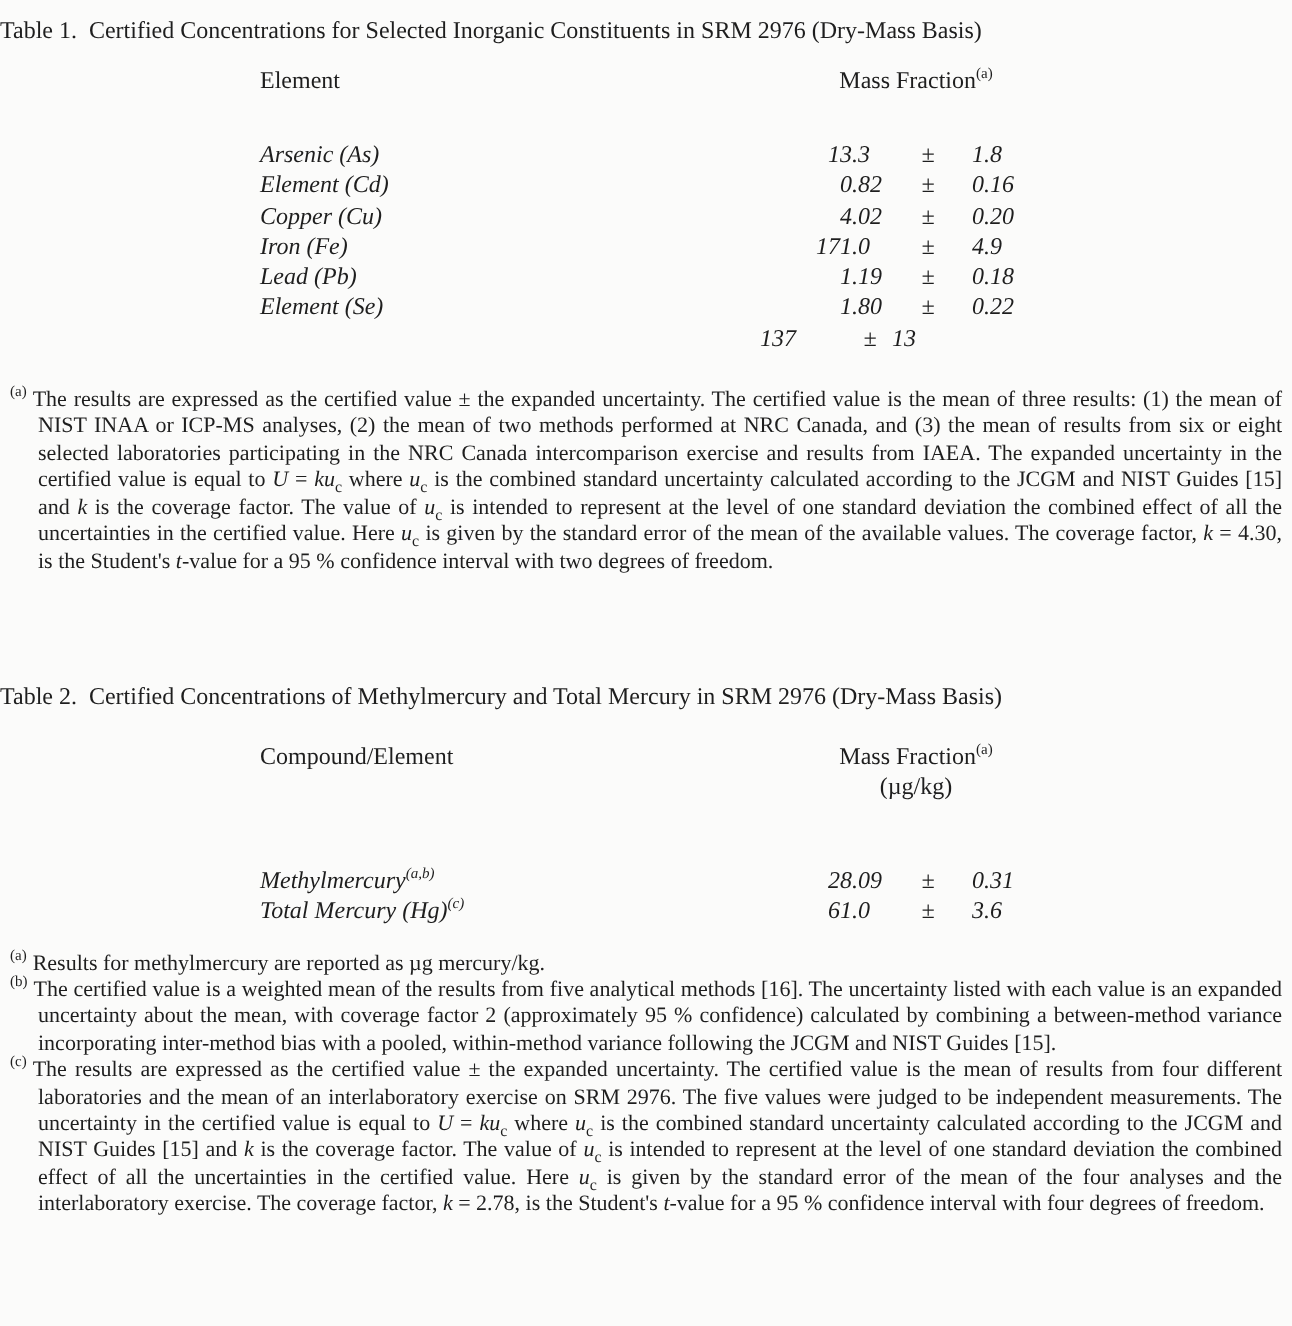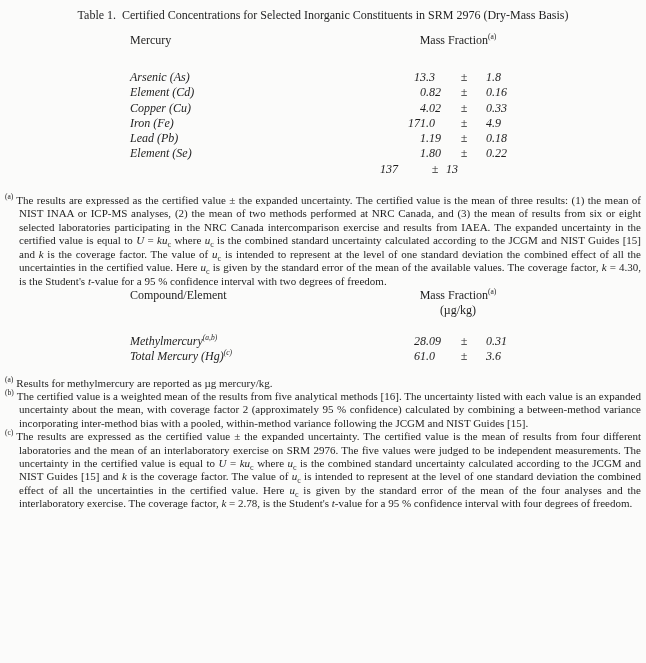--- a/index.html
+++ b/index.html
@@ -8,21 +8,21 @@
     width: 646px; height: 663px;
     background: #fbfbfa;
     color: #1e1e1e;
     font-family: "Liberation Serif", serif;
     overflow: hidden;
   }
   .page { position: relative; width: 646px; height: 663px; }
 
   .tbl-title {
     font-size: 12px; line-height: 14px;
-    text-align: center;
+    text-align: left;
     white-space: nowrap;
   }
   .title-1 { padding-top: 8px; margin-bottom: 11px; }
   .title-2 { margin-top: 53px; margin-bottom: 16px; }
 
   .tbl { margin-left: 130px; font-size: 12px; line-height: 15px; }
   .hdr-row { display: grid; grid-template-columns: 268px 142px; }
   .c-group-hdr { text-align: center; padding-right: 22px; white-space: nowrap; }
 
   .rows { margin-top: 22px; font-style: italic; }
@@ -37,32 +37,32 @@
   sub { font-size: 8px; line-height: 0; }
 
   .footnotes {
     margin: 17px 5px 0 5px;
     font-size: 11px; line-height: 13.4px;
     text-align: justify;
   }
   .footnotes-2 { margin-top: 12px; }
   .footnote { padding-left: 14px; text-indent: -14px; }
   .fn-marker { margin-right: 3px; }
-  .rows-2 { margin-top: 16px; }
+  .rows-2 { margin-top: 32px; }
 </style>
 </head>
 <body>
 
 <div class="page">
 
   <section>
     <div class="tbl-title title-1">Table 1.&nbsp; Certified Concentrations for Selected Inorganic Constituents in SRM 2976 (Dry-Mass Basis)</div>
     <div class="tbl">
       <div class="hdr-row">
-        <div class="c-name">Mercury</div>
+        <div class="c-name">Element</div>
         <div class="c-group-hdr"><span>Mass Fraction</span><sup>(a)</sup></div>
       </div>
       <div class="rows">
           <div class="row">
             <div class="c-name">Arsenic (As)</div>
             <div class="c-int">13</div>
             <div class="c-dec">.3</div>
             <div class="c-pm">±</div>
             <div class="c-unc">1.8</div>
           </div>
@@ -71,21 +71,21 @@
             <div class="c-int">0</div>
             <div class="c-dec">.82</div>
             <div class="c-pm">±</div>
             <div class="c-unc">0.16</div>
           </div>
           <div class="row">
             <div class="c-name">Copper (Cu)</div>
             <div class="c-int">4</div>
             <div class="c-dec">.02</div>
             <div class="c-pm">±</div>
-            <div class="c-unc">0.33</div>
+            <div class="c-unc">0.20</div>
           </div>
           <div class="row">
             <div class="c-name">Iron (Fe)</div>
             <div class="c-int">171</div>
             <div class="c-dec">.0</div>
             <div class="c-pm">±</div>
             <div class="c-unc">4.9</div>
           </div>
           <div class="row">
             <div class="c-name">Lead (Pb)</div>
@@ -108,20 +108,21 @@
             <div class="c-unc">13</div>
           </div>
         </div>
     </div>
     <div class="footnotes">
         <div class="footnote"><sup class="fn-marker">(a)</sup><span>The results are expressed as the certified value ± the expanded uncertainty.  The certified value is the mean of three results: (1) the mean of NIST INAA or ICP-MS analyses, (2) the mean of two methods performed at NRC Canada, and (3) the mean of results from six or eight selected laboratories participating in the NRC Canada intercomparison exercise and results from IAEA. The expanded uncertainty in the certified value is equal to </span><span style="font-style: italic;">U</span><span> = </span><span style="font-style: italic;">ku</span><sub>c</sub><span> where </span><span style="font-style: italic;">u</span><sub>c</sub><span> is the combined standard uncertainty calculated according to the JCGM and NIST Guides [15] and </span><span style="font-style: italic;">k</span><span> is the coverage factor.  The value of </span><span style="font-style: italic;">u</span><sub>c</sub><span> is intended to represent at the level of one standard deviation the combined effect of all the uncertainties in the certified value. Here </span><span style="font-style: italic;">u</span><sub>c</sub><span> is given by the standard error of the mean of the available values.  The coverage factor, </span><span style="font-style: italic;">k</span><span> = 4.30, is the Student's </span><span style="font-style: italic;">t</span><span>-value for a 95 % confidence interval with two degrees of freedom.</span></div>
       </div>
   </section>
 
   <section>
+    <div class="tbl-title title-2">Table 2.&nbsp; Certified Concentrations of Methylmercury and Total Mercury in SRM 2976 (Dry-Mass Basis)</div>
     <div class="tbl">
       <div class="hdr-row">
         <div class="c-name">Compound/Element</div>
         <div class="c-group-hdr"><span>Mass Fraction</span><sup>(a)</sup></div>
       </div>
       <div class="hdr-row">
         <div class="c-name"></div>
         <div class="c-group-hdr">(µg/kg)</div>
       </div>
       <div class="rows rows-2">

